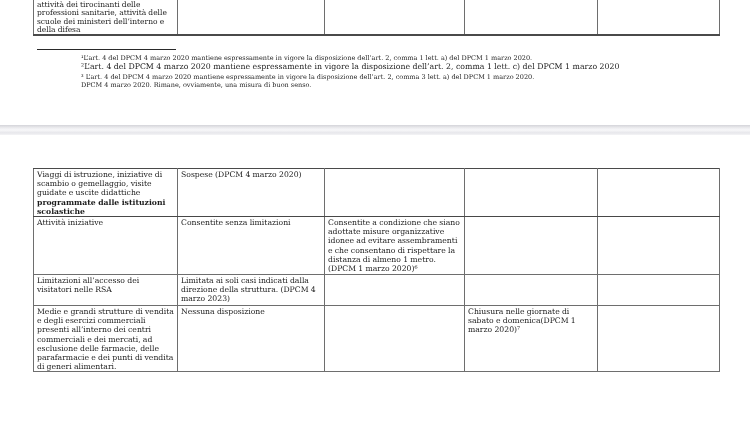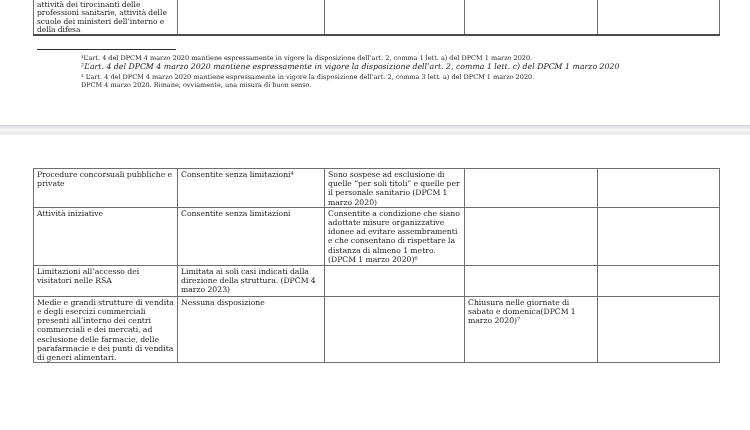--- a/index.html
+++ b/index.html
@@ -26,21 +26,21 @@
   #p1-table{top:0;}
   #p1-table td{border-top:none;border-bottom:2px solid #4a4a4a;height:32px;font-size:7.5px;line-height:8.3px;}
 
   
   #p2-table{top:168px;}
   #p2-table tr.first td{border-top:1.5px solid #4a4a4a;border-bottom:1.5px solid #474747;}
 
   
   .fn{position:absolute;left:37px;white-space:nowrap;color:#222;margin-left:44px;}
   .fn-small{font-size:6.5px;}
-  .fn-large{font-size:7.8px;font-style:italic;}
+  .fn-large{font-size:7.8px;}
   #fn-sep{position:absolute;left:37px;top:49px;width:139px;border-top:1.2px solid #2a2a2a;height:0;}
 
   
   #page-gap{
     position:absolute;left:0;top:125px;width:750px;height:10px;
     background:linear-gradient(to bottom,#d4d4d9 0%,#ededf0 30%,#f7f7f9 50%,#e7e7eb 78%,#f4f4f6 100%);
   }
 </style>
 </head>
 <body>
@@ -83,28 +83,30 @@
     <table class="doc" id="p2-table">
       <colgroup>
         <col style="width:144px">
           <col style="width:147px">
           <col style="width:140px">
         <col style="width:133px">
           <col style="width:122px">
       </colgroup>
 
       <tbody>
-
-      <tr style="height:36px">
-        <td class="j">Procedure concorsuali pubbliche e private</td>
-        <td>Consentite senza limitazioni⁴</td>
-        <td>Sono sospese ad esclusione di quelle “per soli titoli” e quelle per il personale sanitario (DPCM 1 marzo 2020)</td>
+          <tr class="first" style="height:39px">
+        <td class="j">
+          <span>Viaggi di istruzione, iniziative di scambio o gemellaggio, visite guidate e uscite didattiche </span><b>programmate dalle istituzioni scolastiche</b>
+        </td>
+        <td>Sospese (DPCM 4 marzo 2020)</td>
+        <td></td>
         <td></td>
         <td></td>
       </tr>
+
 
 
       <tr style="height:58px">
         <td class="j">Attività iniziative</td>
         <td>Consentite senza limitazioni</td>
         <td>Consentite a condizione che siano adottate misure organizzative idonee ad evitare assembramenti e che consentano di rispettare la distanza di almeno 1 metro. (DPCM 1 marzo 2020)⁶</td>
         <td></td>
         <td></td>
       </tr>
 

